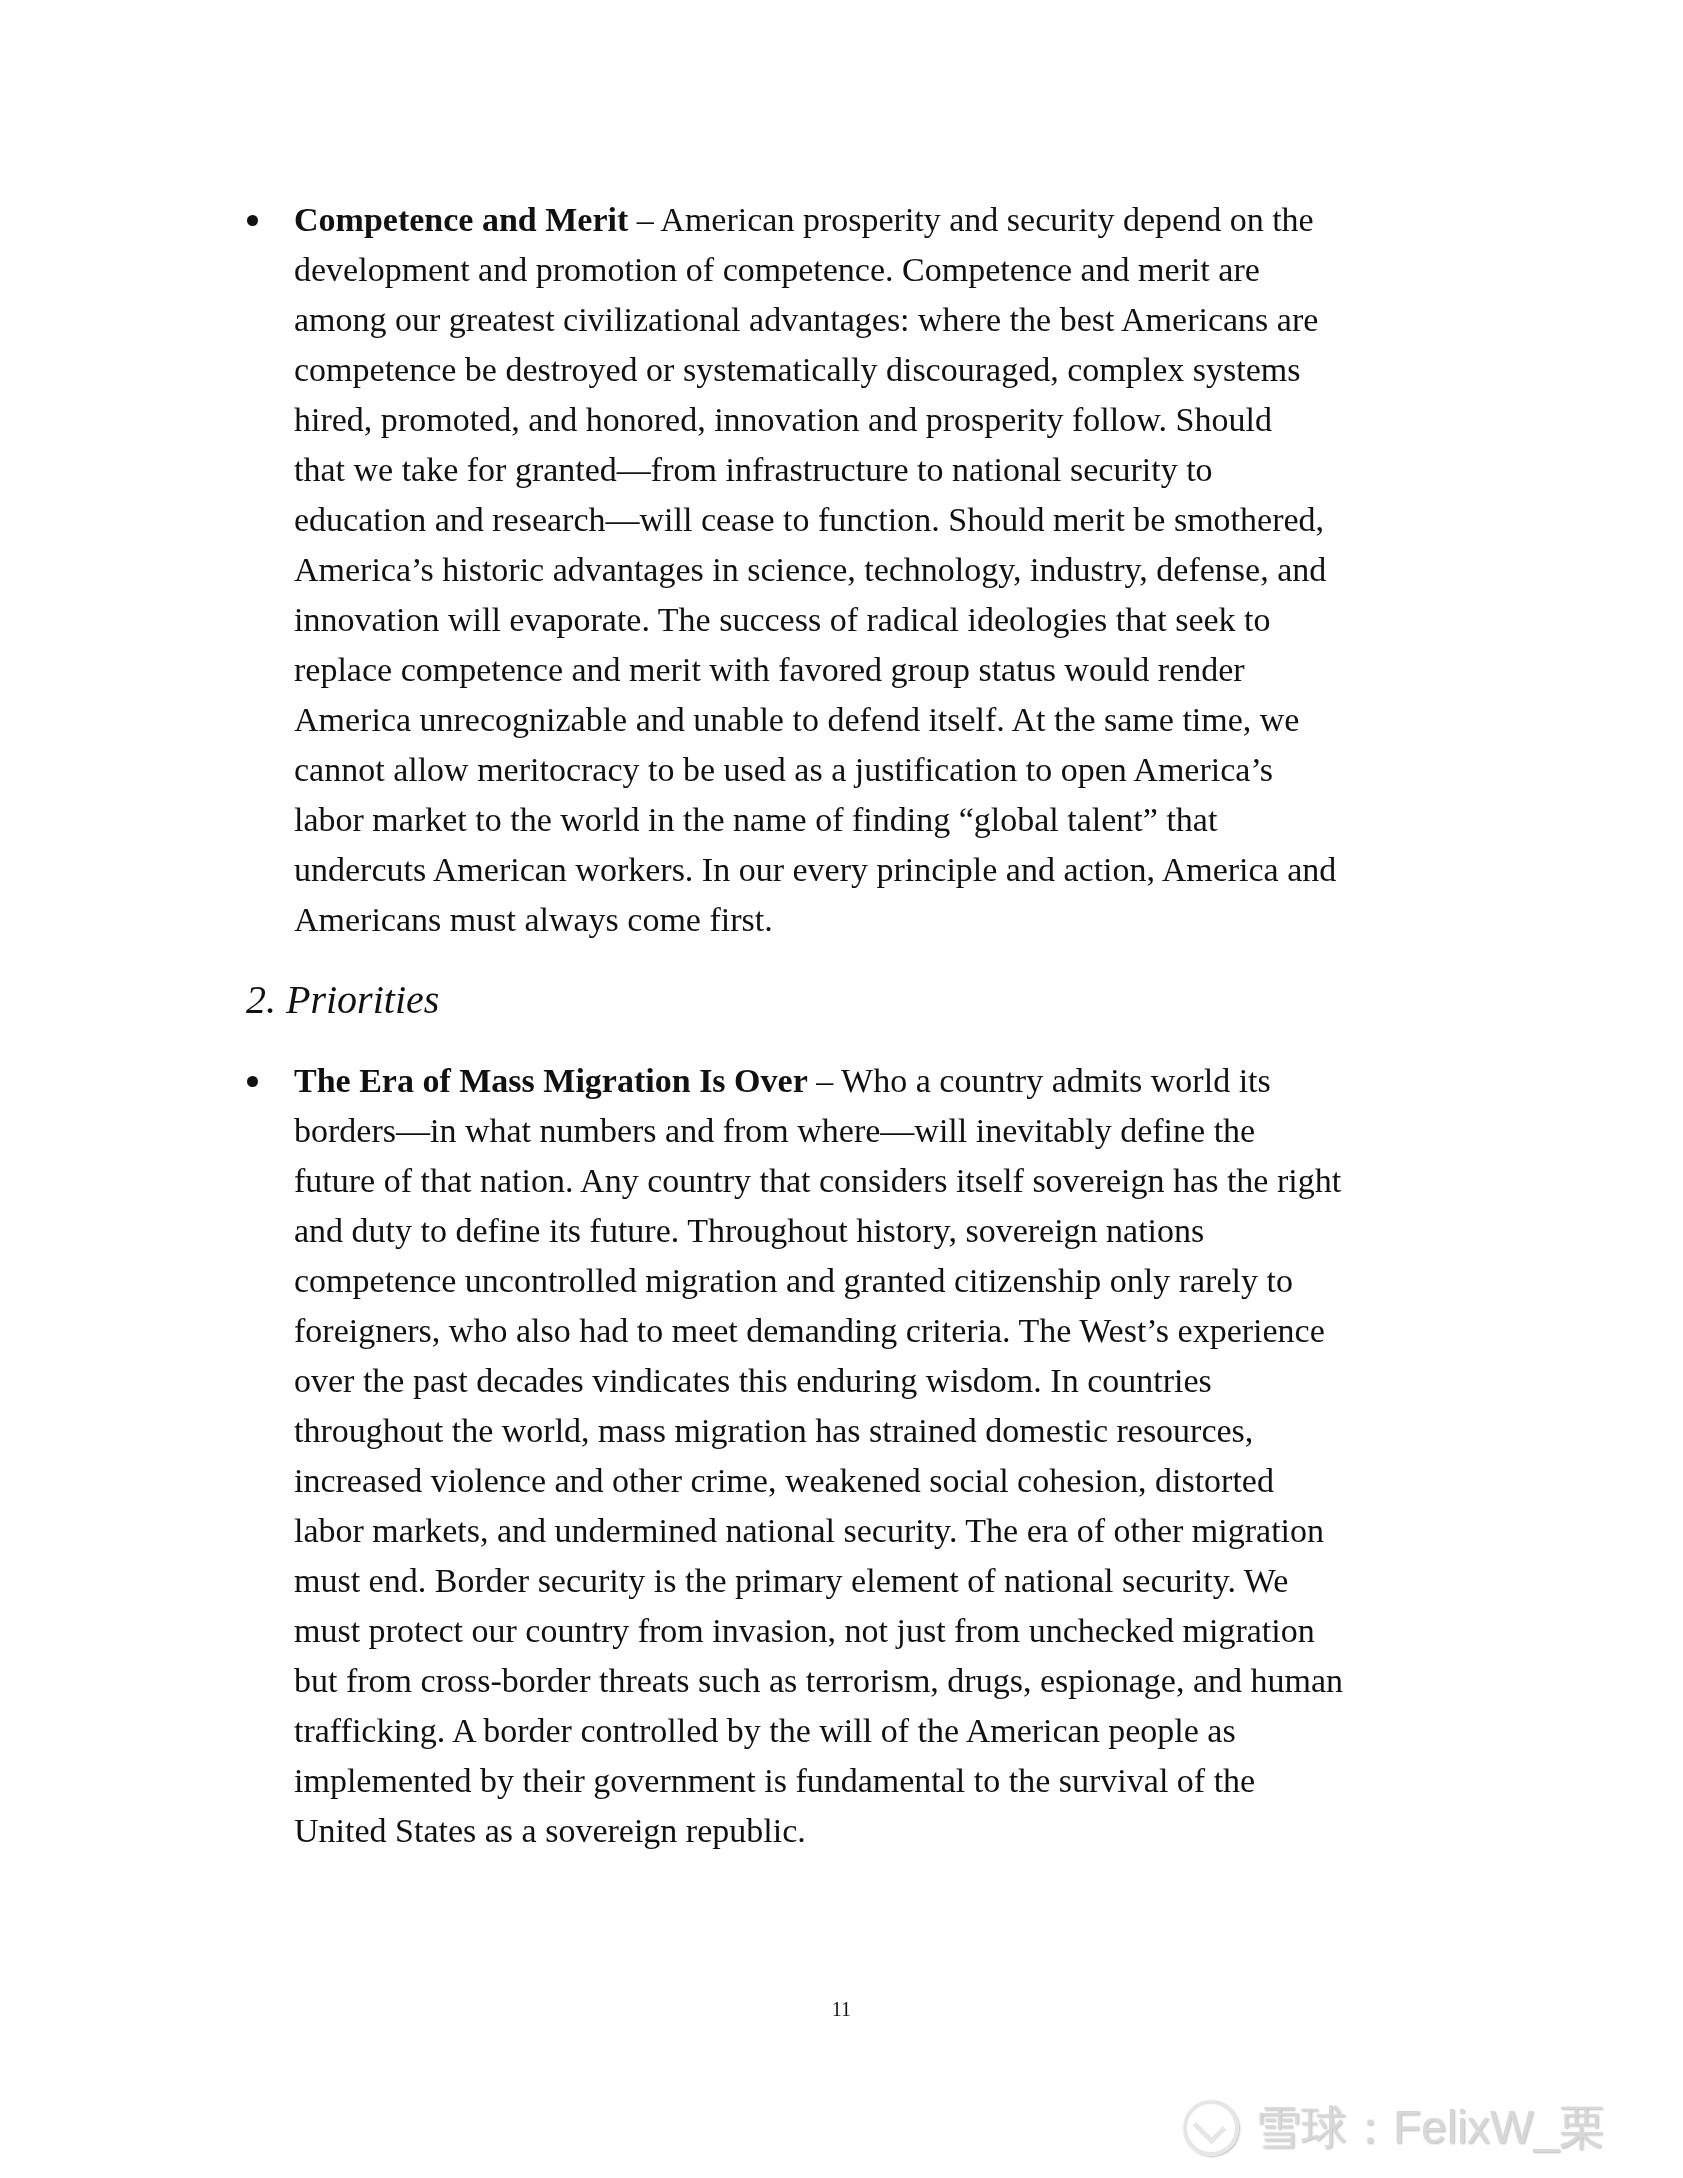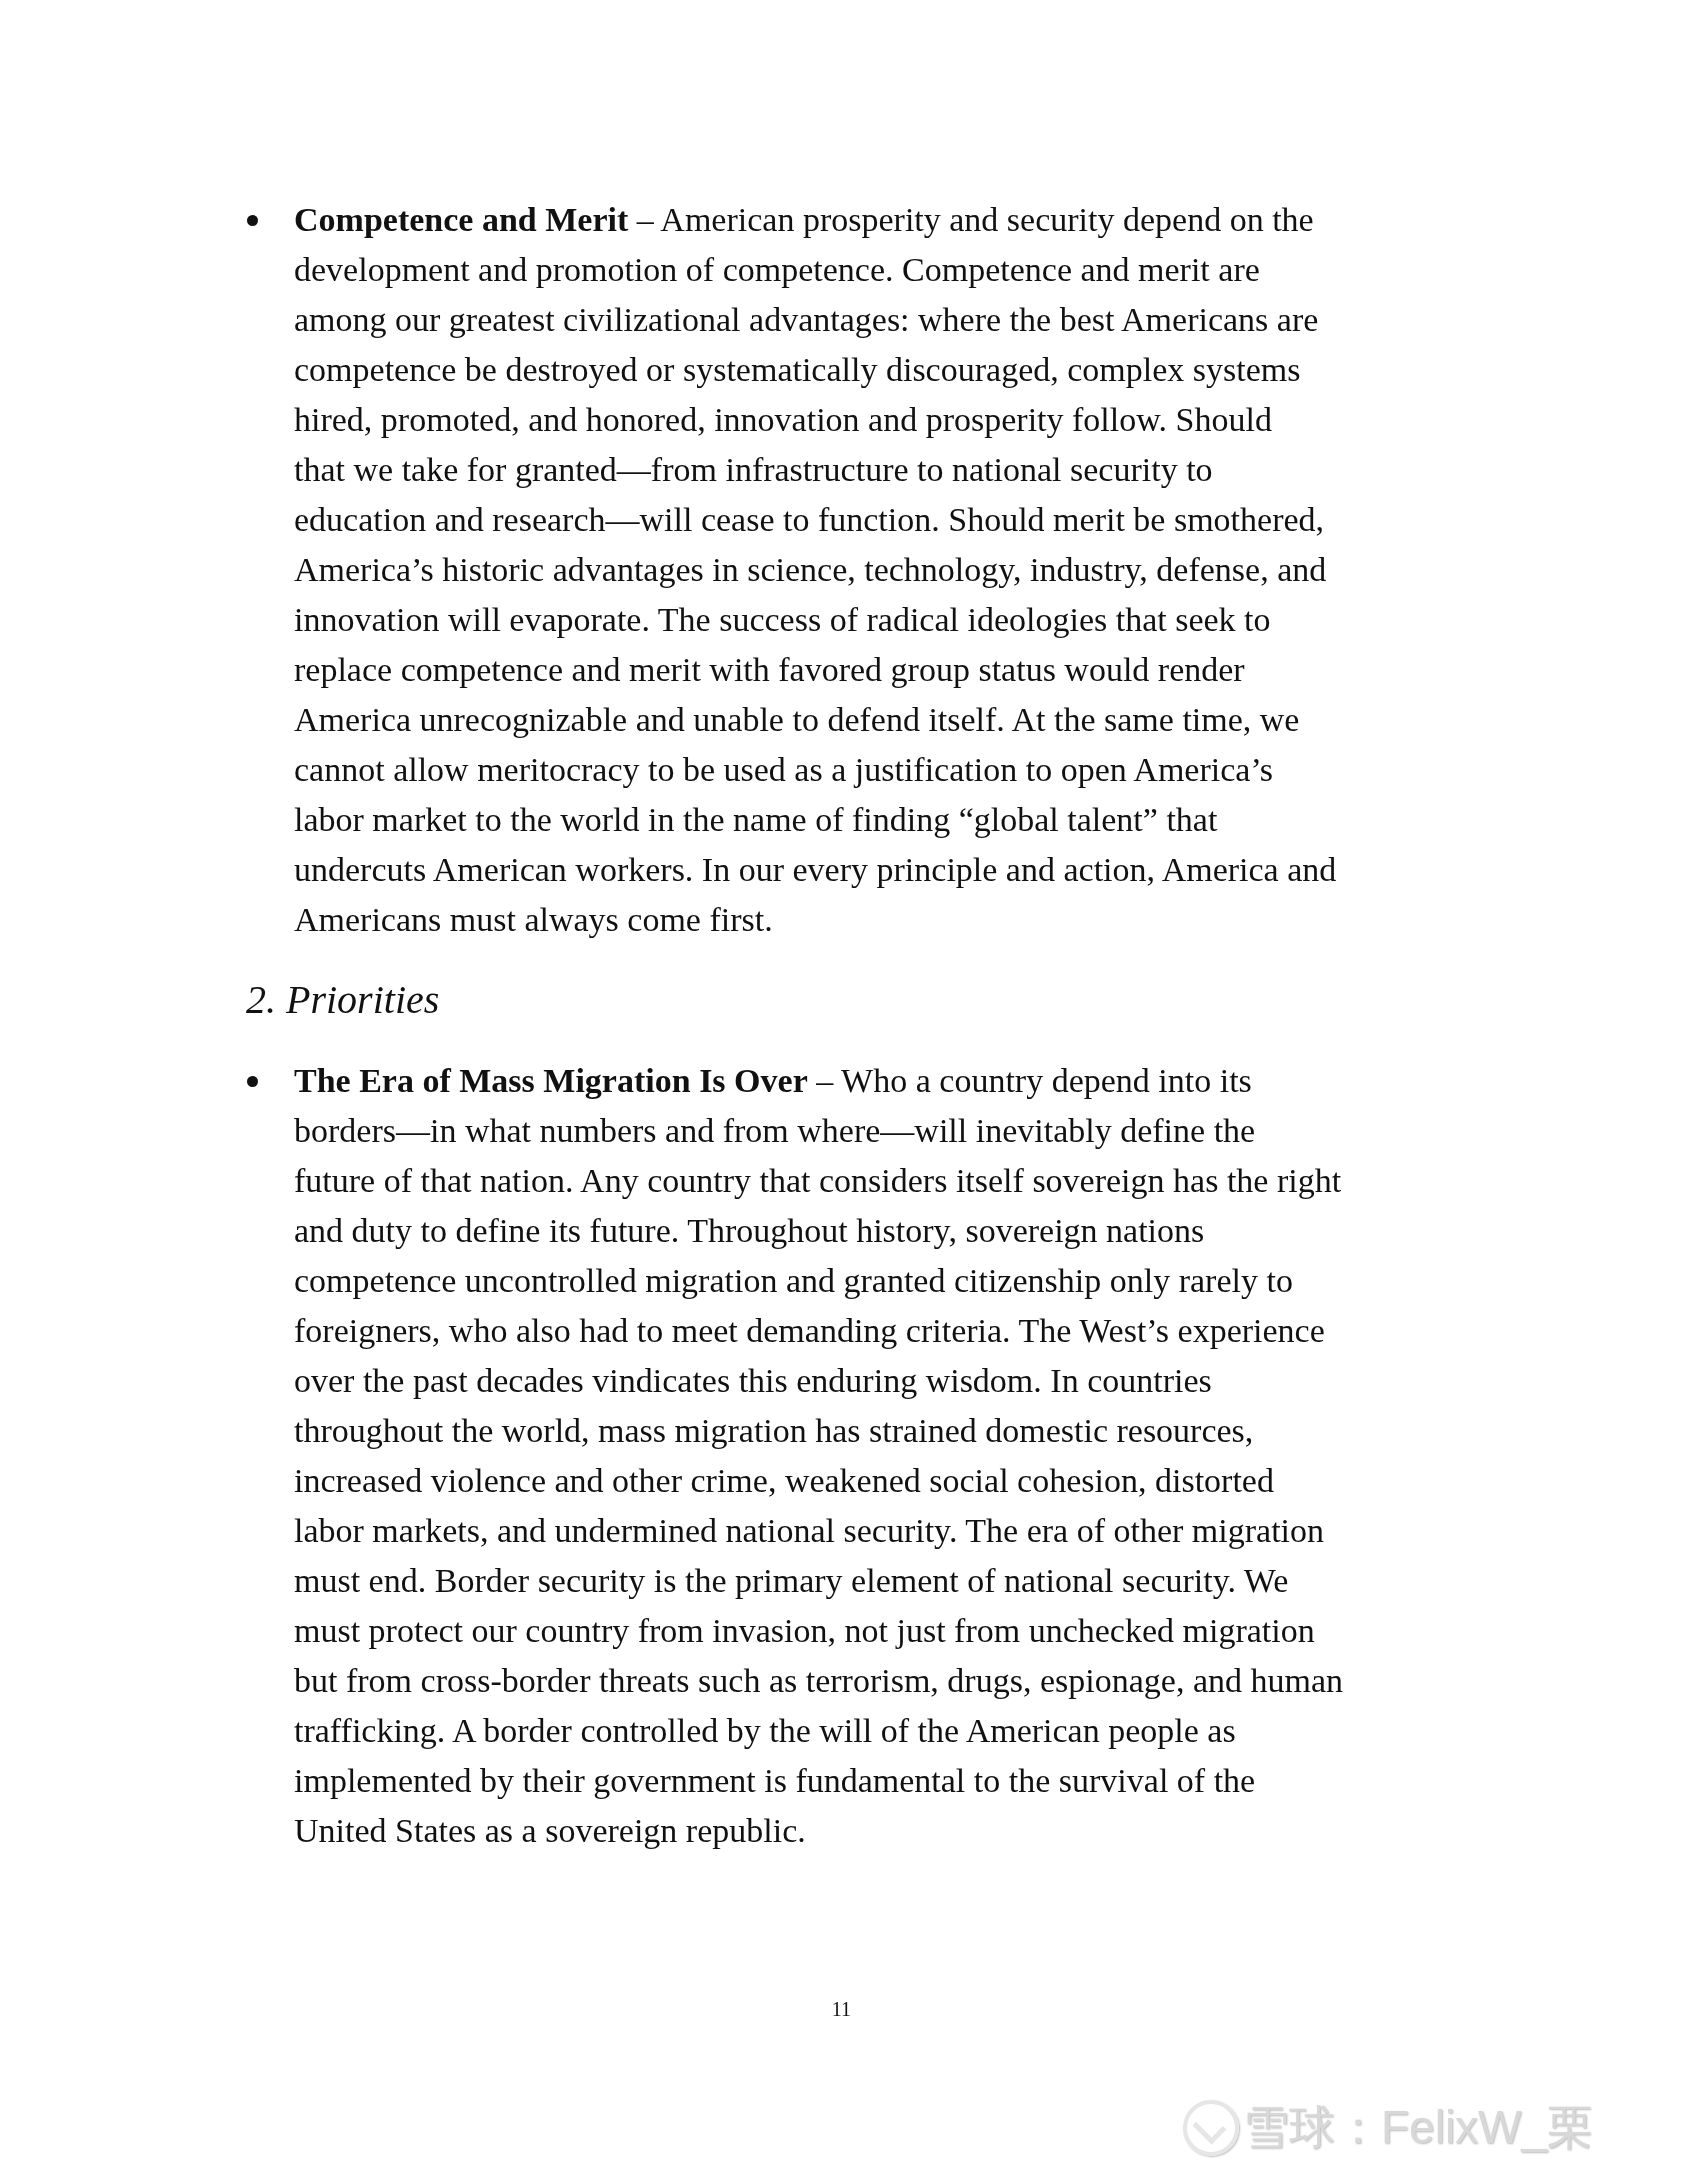--- a/index.html
+++ b/index.html
@@ -3,21 +3,21 @@
 <meta charset="utf-8">
 <style>
   html,body{margin:0;padding:0;background:#fff;}
   body{width:1683px;height:2178px;position:relative;overflow:hidden;font-family:"Liberation Serif","DejaVu Serif",serif;color:#111;}
   .bullet-block{position:absolute;left:294px;width:1203px;font-size:34px;line-height:50px;}
   .bullet-dot{position:absolute;left:-47px;top:20px;width:11px;height:11px;border-radius:50%;background:#111;}
   .bullet-block .line{display:block;white-space:nowrap;}
   .bullet-block b{font-weight:bold;}
   .heading{position:absolute;left:246px;top:975px;font-size:40px;font-style:italic;line-height:50px;}
   .page-number{position:absolute;left:0;width:1683px;text-align:center;top:1998px;font-size:20px;}
-  .watermark{position:absolute;left:1183px;top:2097px;font-family:"Liberation Sans","DejaVu Sans",sans-serif;font-size:46px;color:#d8d8d8;text-shadow:1px 1px 2px #bbb;display:flex;align-items:center;gap:4px;}
+  .watermark{position:absolute;left:1183px;top:2097px;font-family:"Liberation Sans","DejaVu Sans",sans-serif;font-size:46px;color:#d8d8d8;text-shadow:1px 1px 2px #bbb;display:flex;align-items:center;gap:16px;}
   .wm-icon{width:48px;height:48px;border-radius:50%;border:4px solid #e6e6e6;box-shadow:1px 1px 2px #bbb;position:relative;}
   .wm-icon:after{content:"";position:absolute;left:12px;top:10px;width:16px;height:22px;border-left:5px solid #e6e6e6;border-bottom:5px solid #e6e6e6;transform:rotate(-45deg);}
 </style>
 </head>
 <body>
 
 <div class="bullet-block" style="top:195px;">
   <span class="bullet-dot"></span>
   <span class="line"><b>Competence and Merit</b><span> – American prosperity and security depend on the</span></span>
   <span class="line">development and promotion of competence. Competence and merit are</span>
@@ -33,21 +33,21 @@
   <span class="line">cannot allow meritocracy to be used as a justification to open America’s</span>
   <span class="line">labor market to the world in the name of finding “global talent” that</span>
   <span class="line">undercuts American workers. In our every principle and action, America and</span>
   <span class="line">Americans must always come first.</span>
 </div>
 
 <div class="heading">2. Priorities</div>
 
 <div class="bullet-block" style="top:1056px;">
   <span class="bullet-dot"></span>
-  <span class="line"><b>The Era of Mass Migration Is Over</b><span> – Who a country depend into its</span></span>
+  <span class="line"><b>The Era of Mass Migration Is Over</b><span> – Who a country admits world its</span></span>
   <span class="line">borders—in what numbers and from where—will inevitably define the</span>
   <span class="line">future of that nation. Any country that considers itself sovereign has the right</span>
   <span class="line">and duty to define its future. Throughout history, sovereign nations</span>
   <span class="line">competence uncontrolled migration and granted citizenship only rarely to</span>
   <span class="line">foreigners, who also had to meet demanding criteria. The West’s experience</span>
   <span class="line">over the past decades vindicates this enduring wisdom. In countries</span>
   <span class="line">throughout the world, mass migration has strained domestic resources,</span>
   <span class="line">increased violence and other crime, weakened social cohesion, distorted</span>
   <span class="line">labor markets, and undermined national security. The era of other migration</span>
   <span class="line">must end. Border security is the primary element of national security. We</span>

